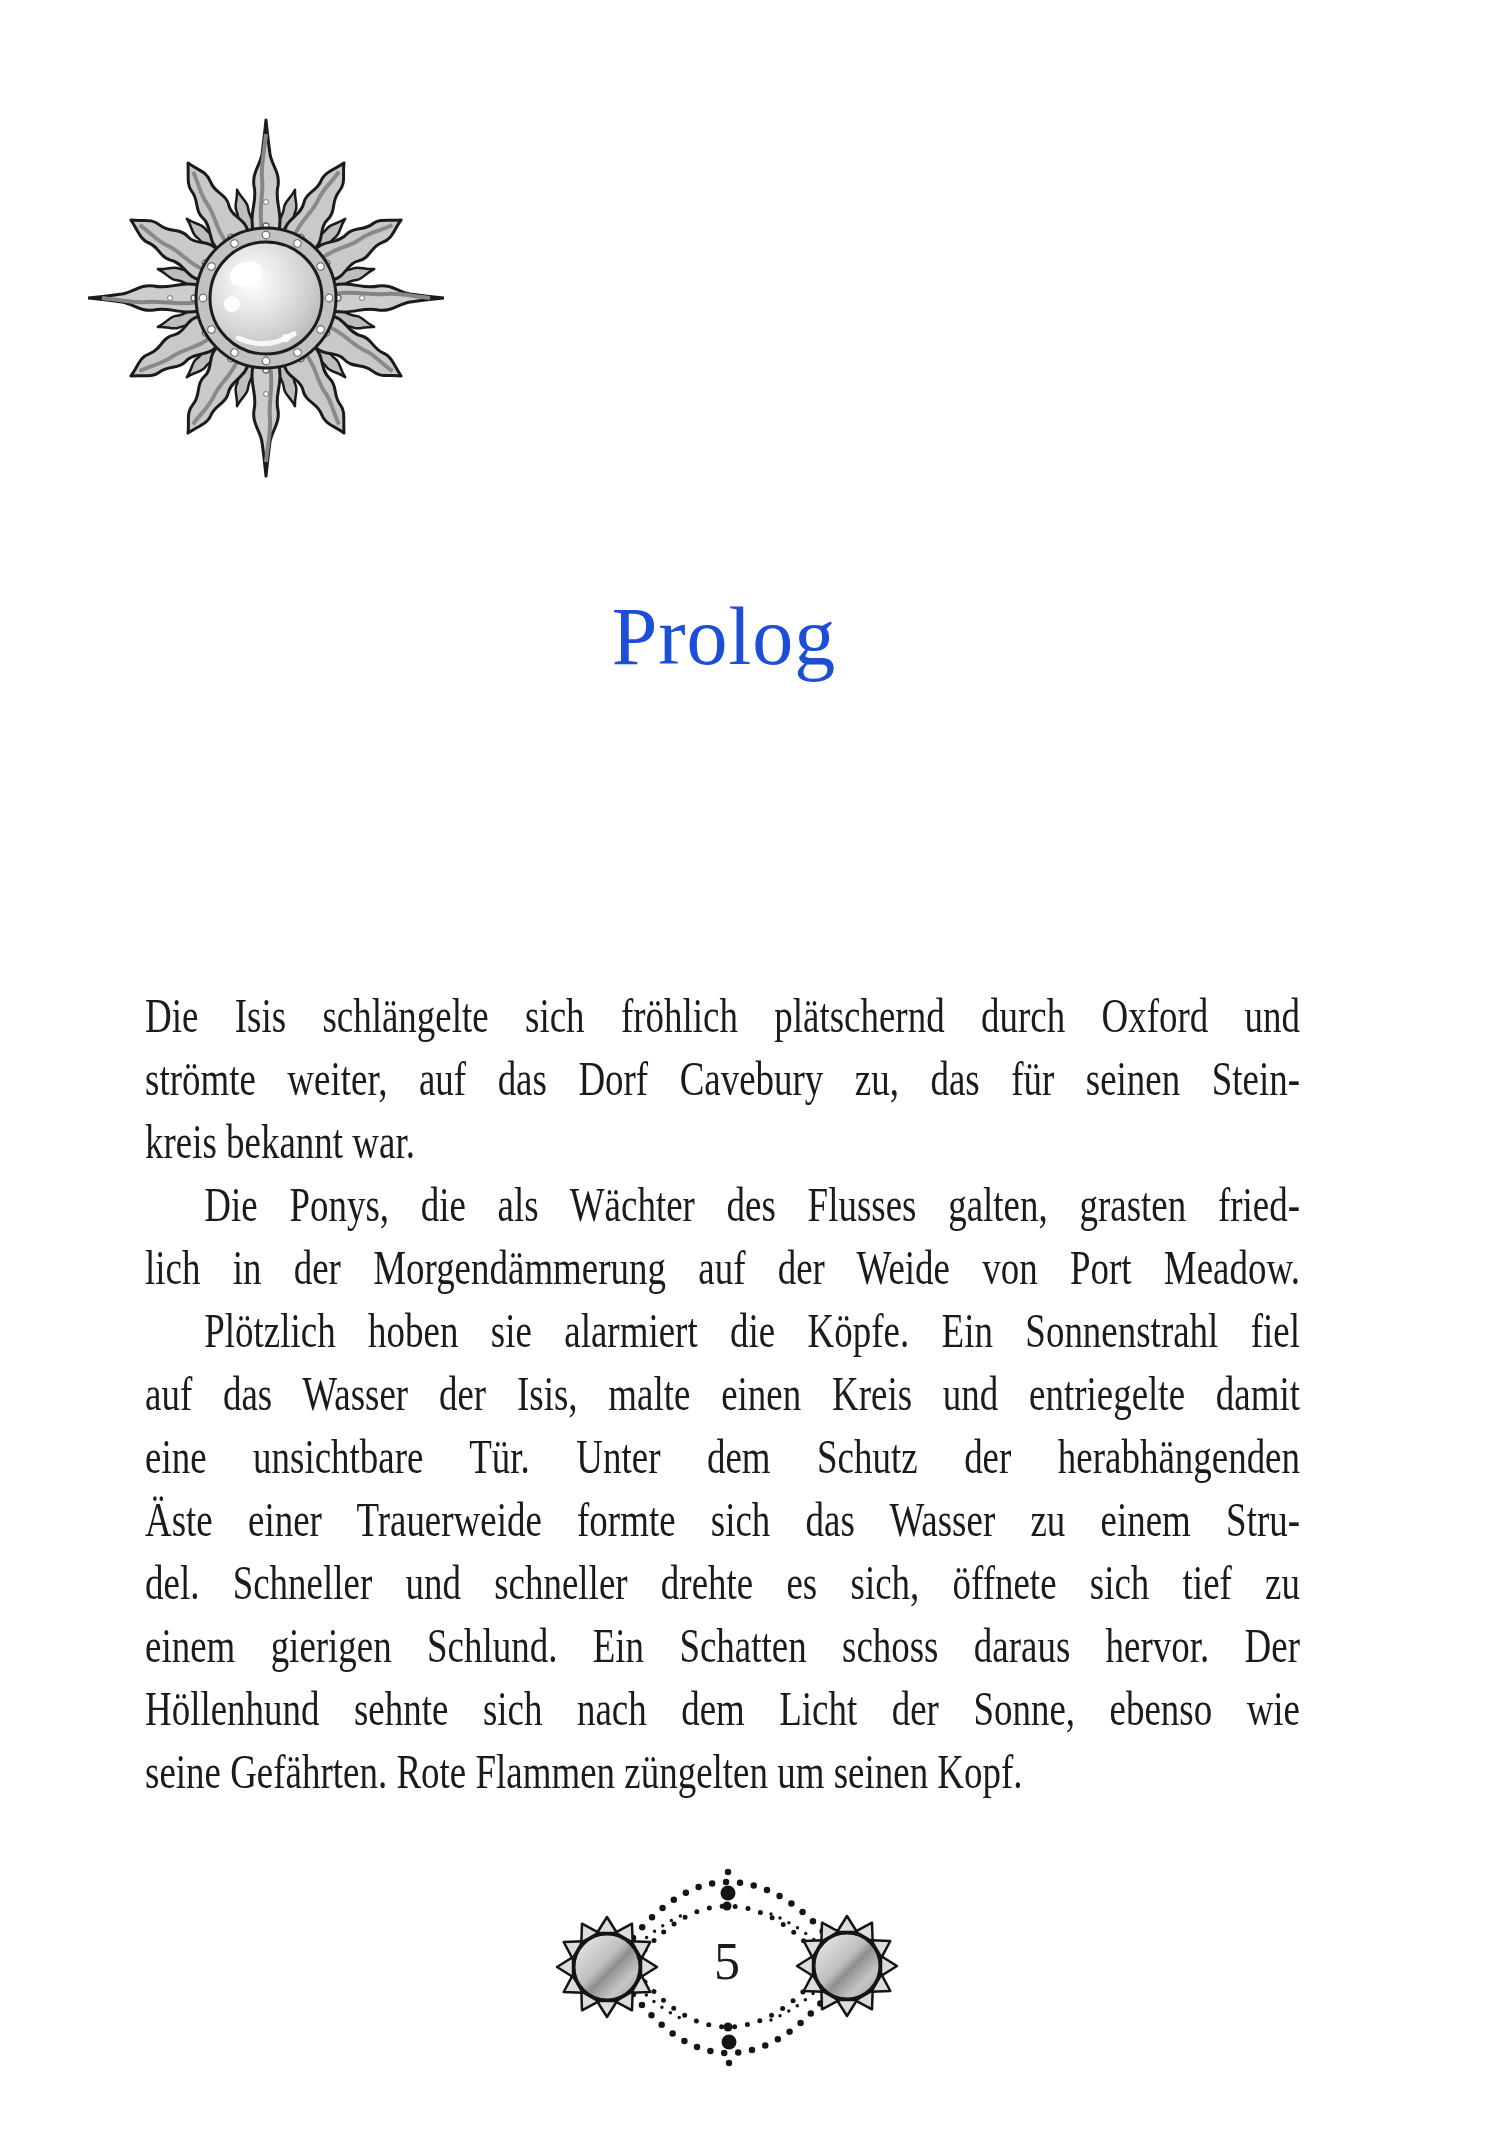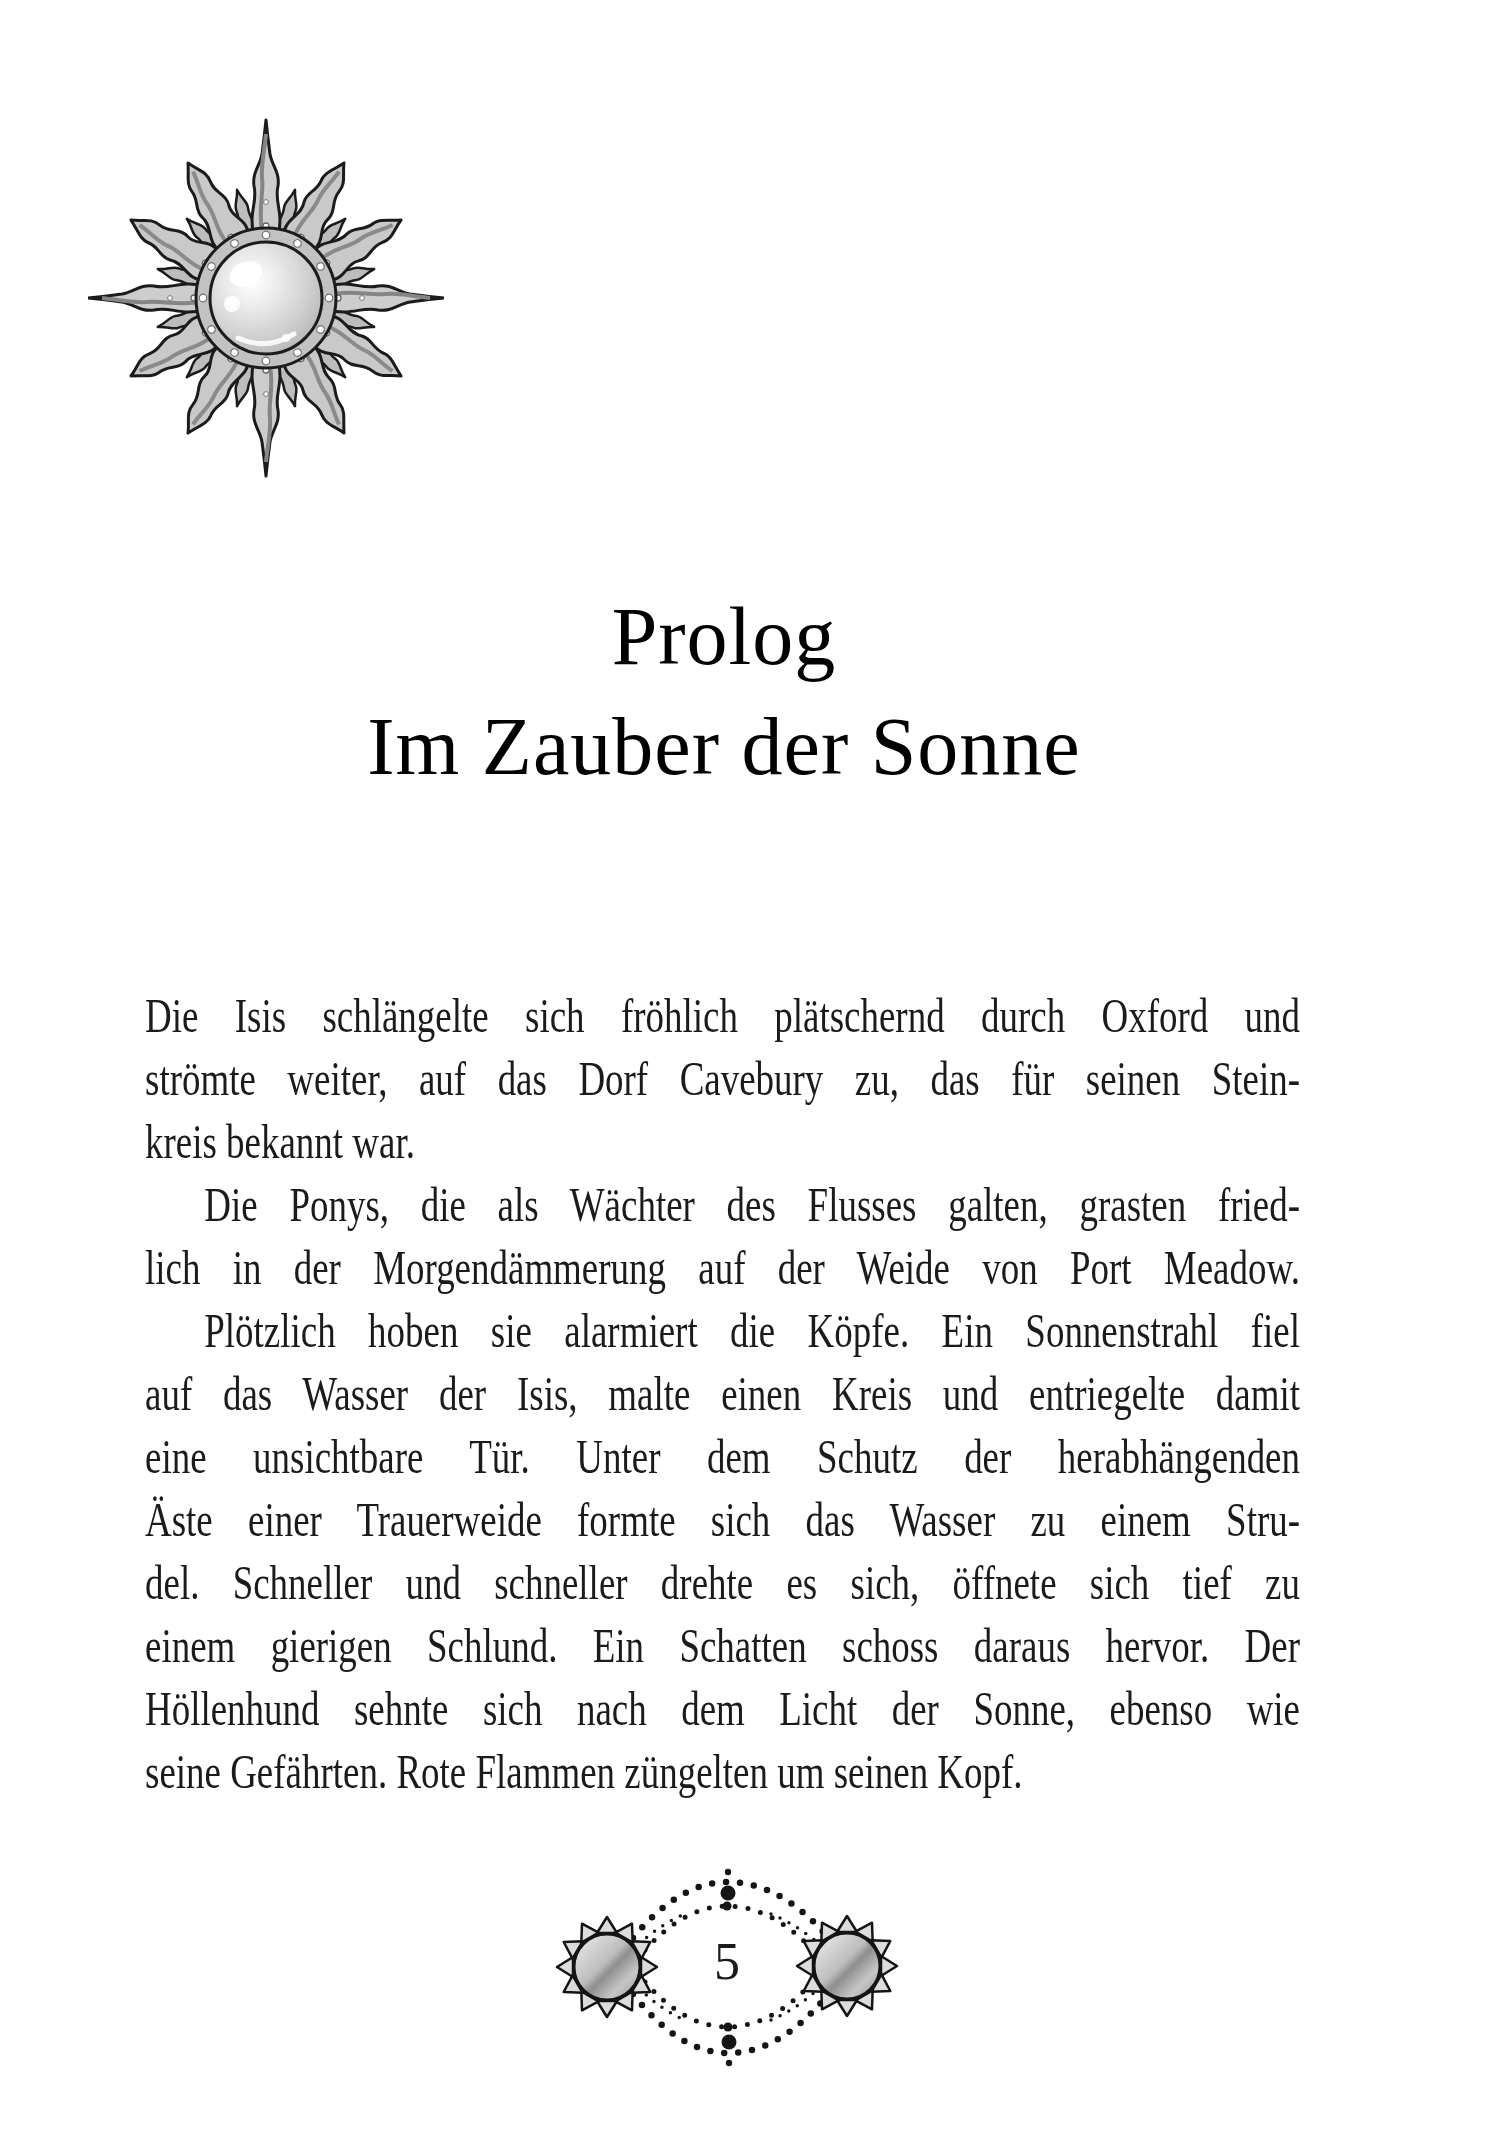--- a/index.html
+++ b/index.html
@@ -6,21 +6,21 @@
   .page{
     position:relative;width:1500px;height:2136px;background:#ffffff;
     font-family:"Liberation Serif", serif;color:#1c1c1c;overflow:hidden;
     margin:0 auto;
   }
   
   .sun-art{position:absolute;left:88px;top:108px;width:356px;height:376px;}
   
   .title{
     position:absolute;left:145px;top:582px;width:1158px;
-    text-align:center;color:#000000;
+    text-align:center;color:#1d4ed8;
   }
   .title .t{font-size:82px;line-height:110px;letter-spacing:1px;font-weight:normal;}
   
   .bodytext{
     position:absolute;left:145px;top:984px;width:1500px;
     transform:scaleX(0.77);transform-origin:0 0;
     font-size:48px;line-height:63px;color:#1b1b1b;
   }
   .ln{height:63px;text-align:left;}
   .ln.j{text-align:justify;text-align-last:justify;}
@@ -106,21 +106,20 @@
       <circle r="56" fill="url(#orb)" stroke="#1c1c1c" stroke-width="3"></circle>
       <ellipse cx="-20" cy="-24" rx="17" ry="12" fill="#ffffff" opacity="0.95" transform="rotate(-22 -20 -24)"></ellipse>
       <circle cx="-34" cy="6" r="8" fill="#ffffff" opacity="0.9"></circle>
       <path d="M -28,40 Q 0,53 28,36" fill="none" stroke="#ffffff" stroke-width="5" stroke-linecap="round" opacity="0.85"></path>
       <circle cx="20" cy="40" r="4" fill="#ffffff" opacity="0.9"></circle>
     </g>
   </svg>
 
   <div class="title">
     <div class="t">Prolog</div>
-    <div class="t">Im Zauber der Sonne</div>
   </div>
 
   <div class="bodytext">
     <div class="ln j">Die Isis schlängelte sich fröhlich plätschernd durch Oxford und</div>
     <div class="ln j">strömte weiter, auf das Dorf Cavebury zu, das für seinen Stein-</div>
     <div class="ln">kreis bekannt war.</div>
     <div class="ln j ind">Die Ponys, die als Wächter des Flusses galten, grasten fried-</div>
     <div class="ln j">lich in der Morgendämmerung auf der Weide von Port Meadow.</div>
     <div class="ln j ind">Plötzlich hoben sie alarmiert die Köpfe. Ein Sonnenstrahl fiel</div>
     <div class="ln j">auf das Wasser der Isis, malte einen Kreis und entriegelte damit</div>

